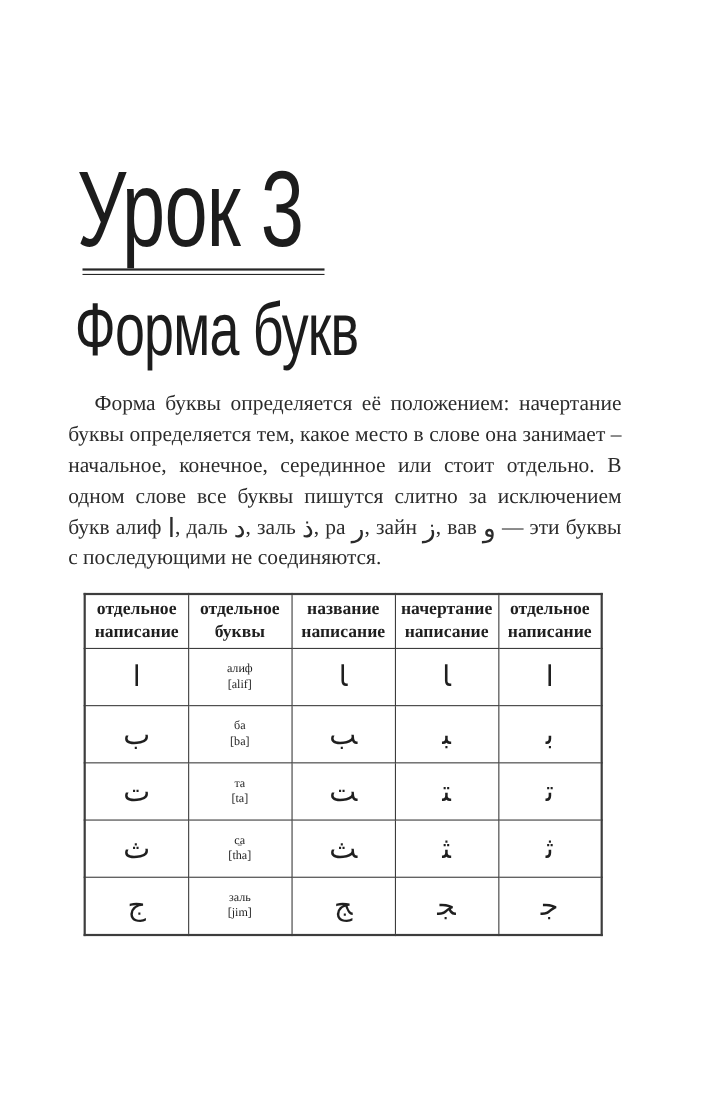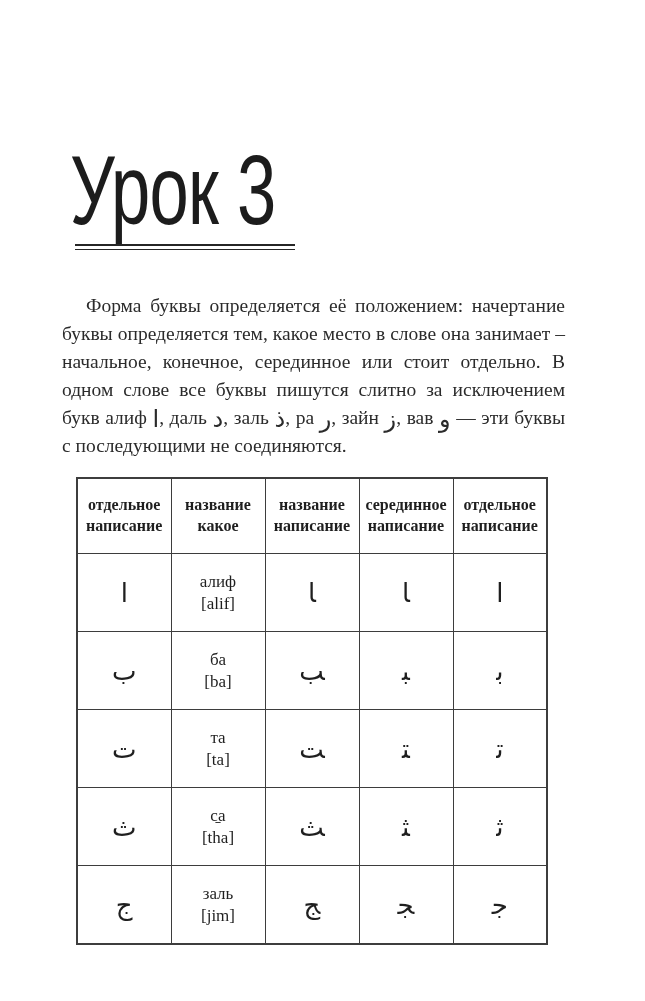--- a/index.html
+++ b/index.html
@@ -43,21 +43,21 @@
     margin: 16px 0 0 68px;
     font-family: "Liberation Sans", sans-serif;
     font-weight: 400;
     font-size: 68px;
     line-height: 1;
     color: #1c1c1c;
     white-space: nowrap;
   }
   
   .intro {
-    margin: 42px 0 0 62px;
+    margin: 20px 0 0 62px;
     width: 503px;
     font-size: 19.5px;
     line-height: 28px;
     text-align: justify;
     text-indent: 24px;
     color: #2b2b2b;
   }
   .ar-inline {
     font-family: "DejaVu Sans", sans-serif;
     font-size: 24px;
@@ -70,65 +70,66 @@
     width: 472px;
     border-collapse: collapse;
     table-layout: fixed;
     border: 2px solid #3d3d3d;
   }
   table.letter-forms th,
   table.letter-forms td {
     border: 1px solid #3d3d3d;
     text-align: center;
     vertical-align: middle;
-    padding: 13px 2px;
+    padding: 0 2px;
     overflow: hidden;
   }
   table.letter-forms th {
     height: 48px;
     font-family: "Liberation Serif", serif;
     font-weight: 700;
     font-size: 16px;
     line-height: 1.3;
     color: #1f1f1f;
   }
   table.letter-forms td {
     height: 51px;
   }
   td.ar-cell {
     font-family: "DejaVu Sans", sans-serif;
     font-size: 26px;
     color: #1f1f1f;
     direction: rtl;
   }
   td.name-cell {
-    font-size: 17px;
+    font-size: 11px;
     line-height: 1.25;
     color: #1f1f1f;
   }
 </style>
 </head>
 <body>
 
 <div class="page">
 
   <h1 class="lesson-title"><span class="condense">Урок 3</span></h1>
 
   <div class="title-rule"></div>
 
+  <h2 class="subtitle"><span class="condense">Форма букв</span></h2>
 
   <p class="intro"><span>Форма буквы определяется её положением: начертание буквы определяется тем, какое место в слове она занимает – начальное, конечное, серединное или стоит отдельно. В одном слове все буквы пишутся слитно за исключением букв алиф </span><span class="ar-inline">ا</span><span>, даль </span><span class="ar-inline">د</span><span>, заль </span><span class="ar-inline">ذ</span><span>, ра </span><span class="ar-inline">ر</span><span>, зайн </span><span class="ar-inline">ز</span><span>, вав </span><span class="ar-inline">و</span><span> — эти буквы с последующими не соединяются.</span></p>
 
   <table class="letter-forms">
     <thead>
       <tr>
         <th>отдельное написание</th>
-        <th>название какое</th>
+        <th>отдельное буквы</th>
         <th>название написание</th>
-        <th>серединное написание</th>
+        <th>начертание написание</th>
         <th>отдельное написание</th>
       </tr>
     </thead>
     <tbody>
       <tr>
         <td class="ar-cell">ﺍ</td>
         <td class="name-cell">
           <div>алиф</div>
           <div>[alif]</div>
         </td>

